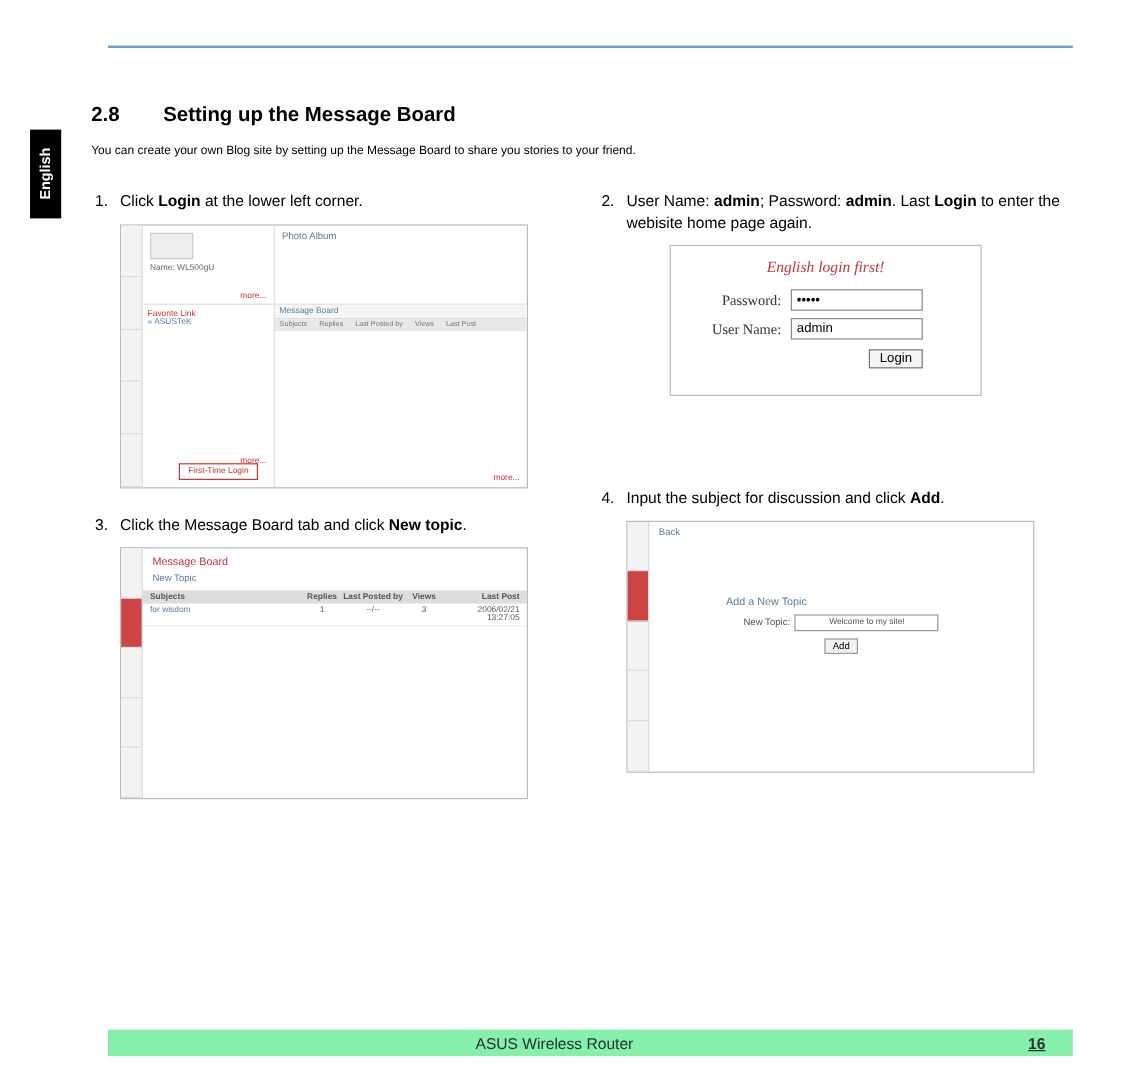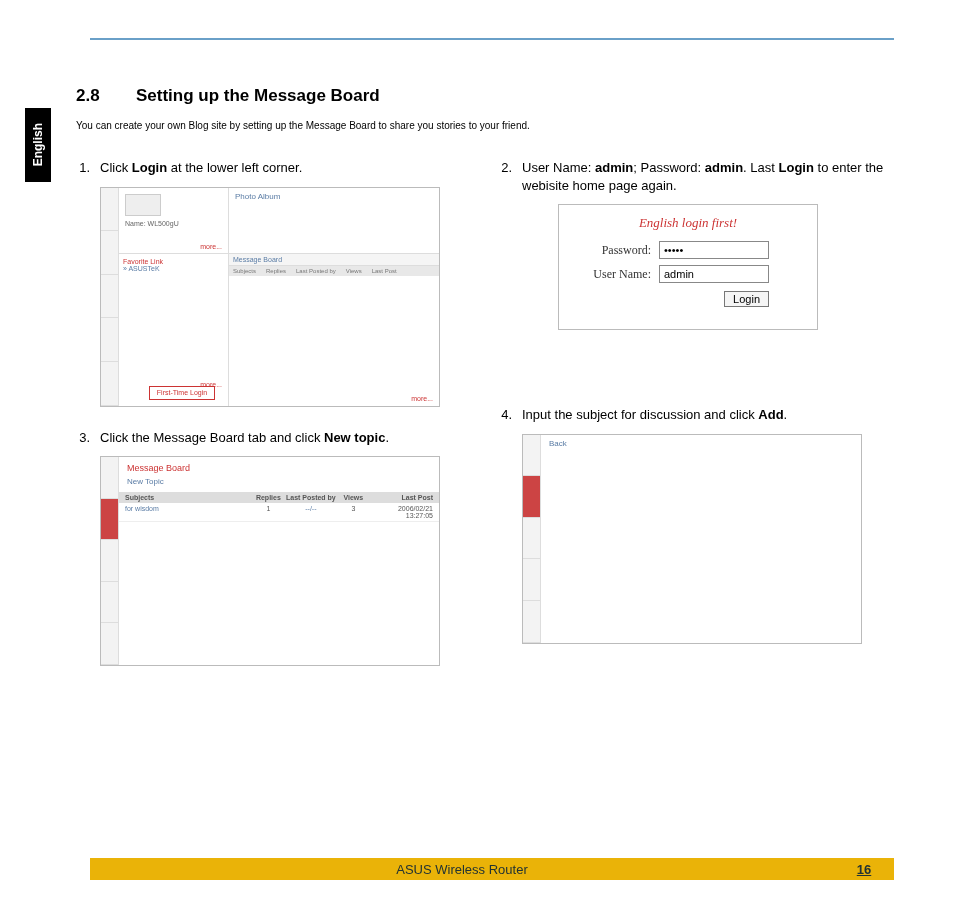--- a/index.html
+++ b/index.html
@@ -120,21 +120,21 @@
   .s4 .addlbl{color:#5a7ca5;font-size:9px;text-align:left;margin:0 0 6px 56px;}
   .s4 .line{display:flex;align-items:center;justify-content:center;gap:4px;font-size:8px;color:#555;}
   .s4 .inp{border:1px solid #999;height:14px;width:120px;font-size:7px;padding:0 3px;line-height:12px;}
   .s4 .addbtn{margin-top:6px;display:inline-block;border:1px solid #999;background:#f2f2f2;font-size:8px;padding:1px 6px;}
 
   
   .footer {
     position: absolute;
     left: 90px; right: 60px; bottom: 24px;
     height: 22px;
-    background: #eab308;
+    background: #86efac;
     display: flex;
     align-items: center;
     font-size: 13px;
     color: #233;
   }
   .footer .ftitle { flex: 1; text-align: center; }
   .footer .pg { width: 60px; text-align: center; font-weight: bold; text-decoration: underline; }
 </style>
 </head>
 <body>
@@ -278,20 +278,28 @@
       <div class="shot s4">
         <div class="tabs">
             <div></div>
             <div class="act"></div>
             <div></div>
             <div></div>
             <div></div>
           </div>
         <div class="main">
           <div class="back">Back</div>
+          <div class="center">
+            <div class="addlbl">Add a New Topic</div>
+            <div class="line">
+              <span>New Topic:</span>
+              <span class="inp">Welcome to my site!</span>
+            </div>
+            <span class="addbtn">Add</span>
+          </div>
         </div>
       </div>
 
     </div>
   </div>
 </div>
 
 <div class="footer">
   <div class="ftitle">ASUS Wireless Router</div>
   <div class="pg">16</div>

